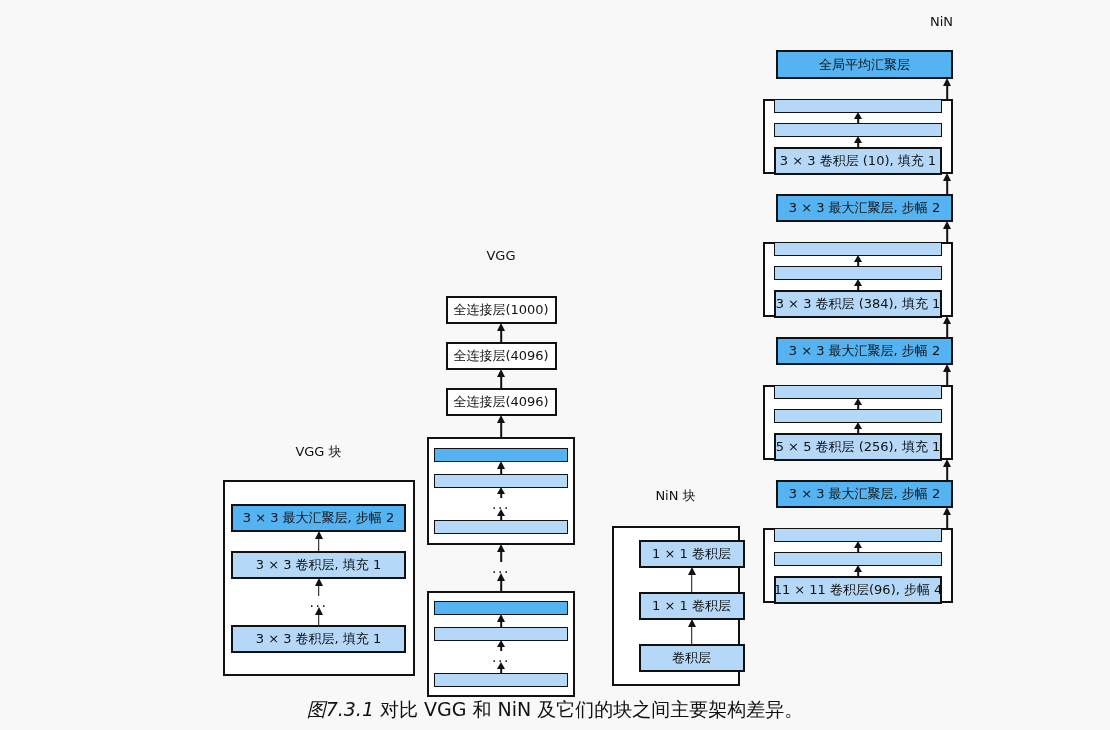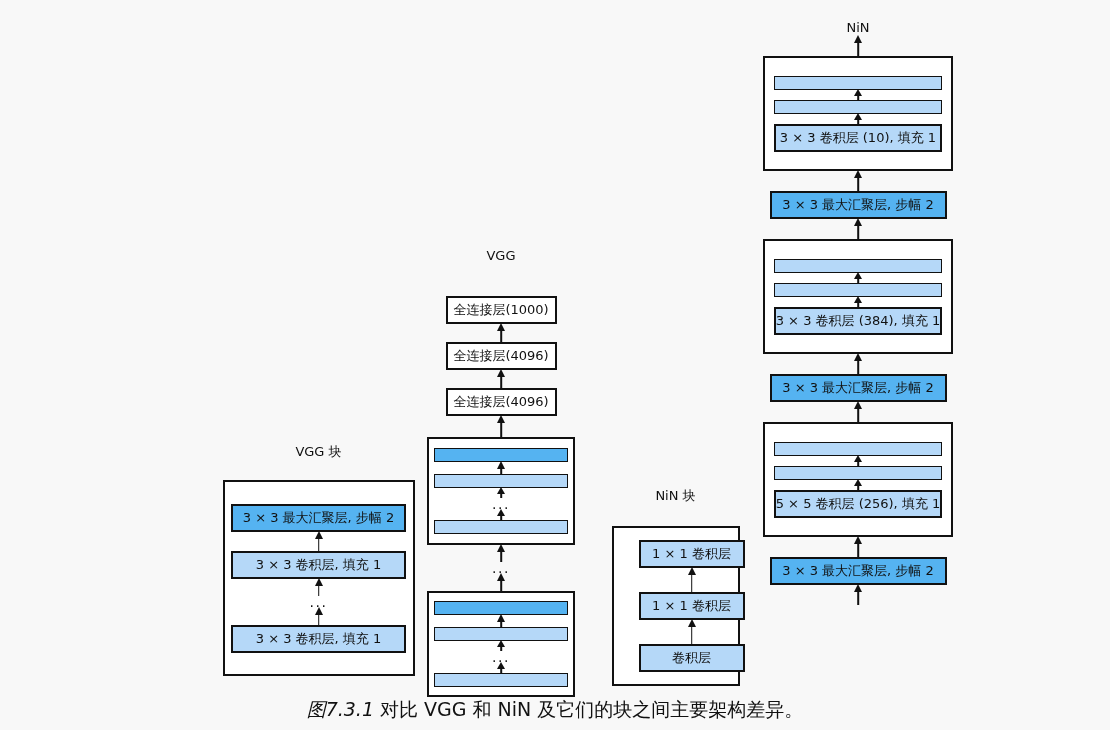--- a/index.html
+++ b/index.html
@@ -94,39 +94,39 @@
     line-height:12px;
     height:12px;
     letter-spacing:1.5px;
     color:#111;
     flex:0 0 auto;
   }
   
   .vggblock-col { left:205px; top:444px; width:227px; }
   .vgg-col      { left:427px; top:248px; width:148px; }
   .ninblock-col { left:605px; top:488px; width:141px; }
-  .nin-col      { left:763px; top:20px;  width:190px; }
+  .nin-col      { left:763px; top:14px;  width:190px;align-items:flex-end; }
 
   
   .w106 { width:106px; }
   .w111 { width:111px; }
   .w128 { width:128px; }
   .w134 { width:134px; }
   .w148 { width:148px; }
   .w168 { width:168px; }
   .w175 { width:175px; }
   .w177 { width:177px; }
   .w188 { width:190px; }
   .w192 { width:192px; }
 
   .mt16 { margin-top:32px; }
   .mt20 { margin-top:20px; }
   .mt22 { margin-top:22px;padding-left:32px; }
 
-  .h95  { height:115px; }
+  .h95  { height:75px; }
   .h106 { height:106px; }
   .h108 { height:108px; }
   .h160 { height:160px; }
   .h196 { height:196px; }
   .h29  { height:29px; }
 
   .caption {
     position:absolute;
     top:697px; left:0; right:0;
     text-align:center;
@@ -190,20 +190,21 @@
       <div class="box light w106">1 × 1 卷积层</div>
       <div class="arrow h24"></div>
       <div class="box light w106">1 × 1 卷积层</div>
       <div class="arrow h24"></div>
       <div class="box light w106">卷积层</div>
     </div>
   </div>
 
   <div class="col nin-col">
     <div class="col-title">NiN</div>
+    <div class="box dark w177 h29 mt20">全局平均汇聚层</div>
     <div class="arrow h20"></div>
 
     <div class="container-box w188 h95">
       <div class="bar light w168"></div>
       <div class="arrow h9"></div>
       <div class="bar light w168"></div>
       <div class="arrow h9"></div>
       <div class="box light w168">3 × 3 卷积层 (10), 填充 1</div>
     </div>
     <div class="arrow h20"></div>
@@ -225,19 +226,26 @@
       <div class="bar light w168"></div>
       <div class="arrow h9"></div>
       <div class="bar light w168"></div>
       <div class="arrow h9"></div>
       <div class="box light w168">5 × 5 卷积层 (256), 填充 1</div>
     </div>
     <div class="arrow h20"></div>
     <div class="box dark w177">3 × 3 最大汇聚层, 步幅 2</div>
     <div class="arrow h20"></div>
 
+    <div class="container-box w188 h95">
+      <div class="bar light w168"></div>
+      <div class="arrow h9"></div>
+      <div class="bar light w168"></div>
+      <div class="arrow h9"></div>
+      <div class="box light w168">11 × 11 卷积层(96), 步幅 4</div>
+    </div>
   </div>
 
   <div class="caption">
     <span class="italic">图7.3.1</span><span> 对比 VGG 和 NiN 及它们的块之间主要架构差异。</span>
   </div>
 
 </div>
 
 </body></html>

